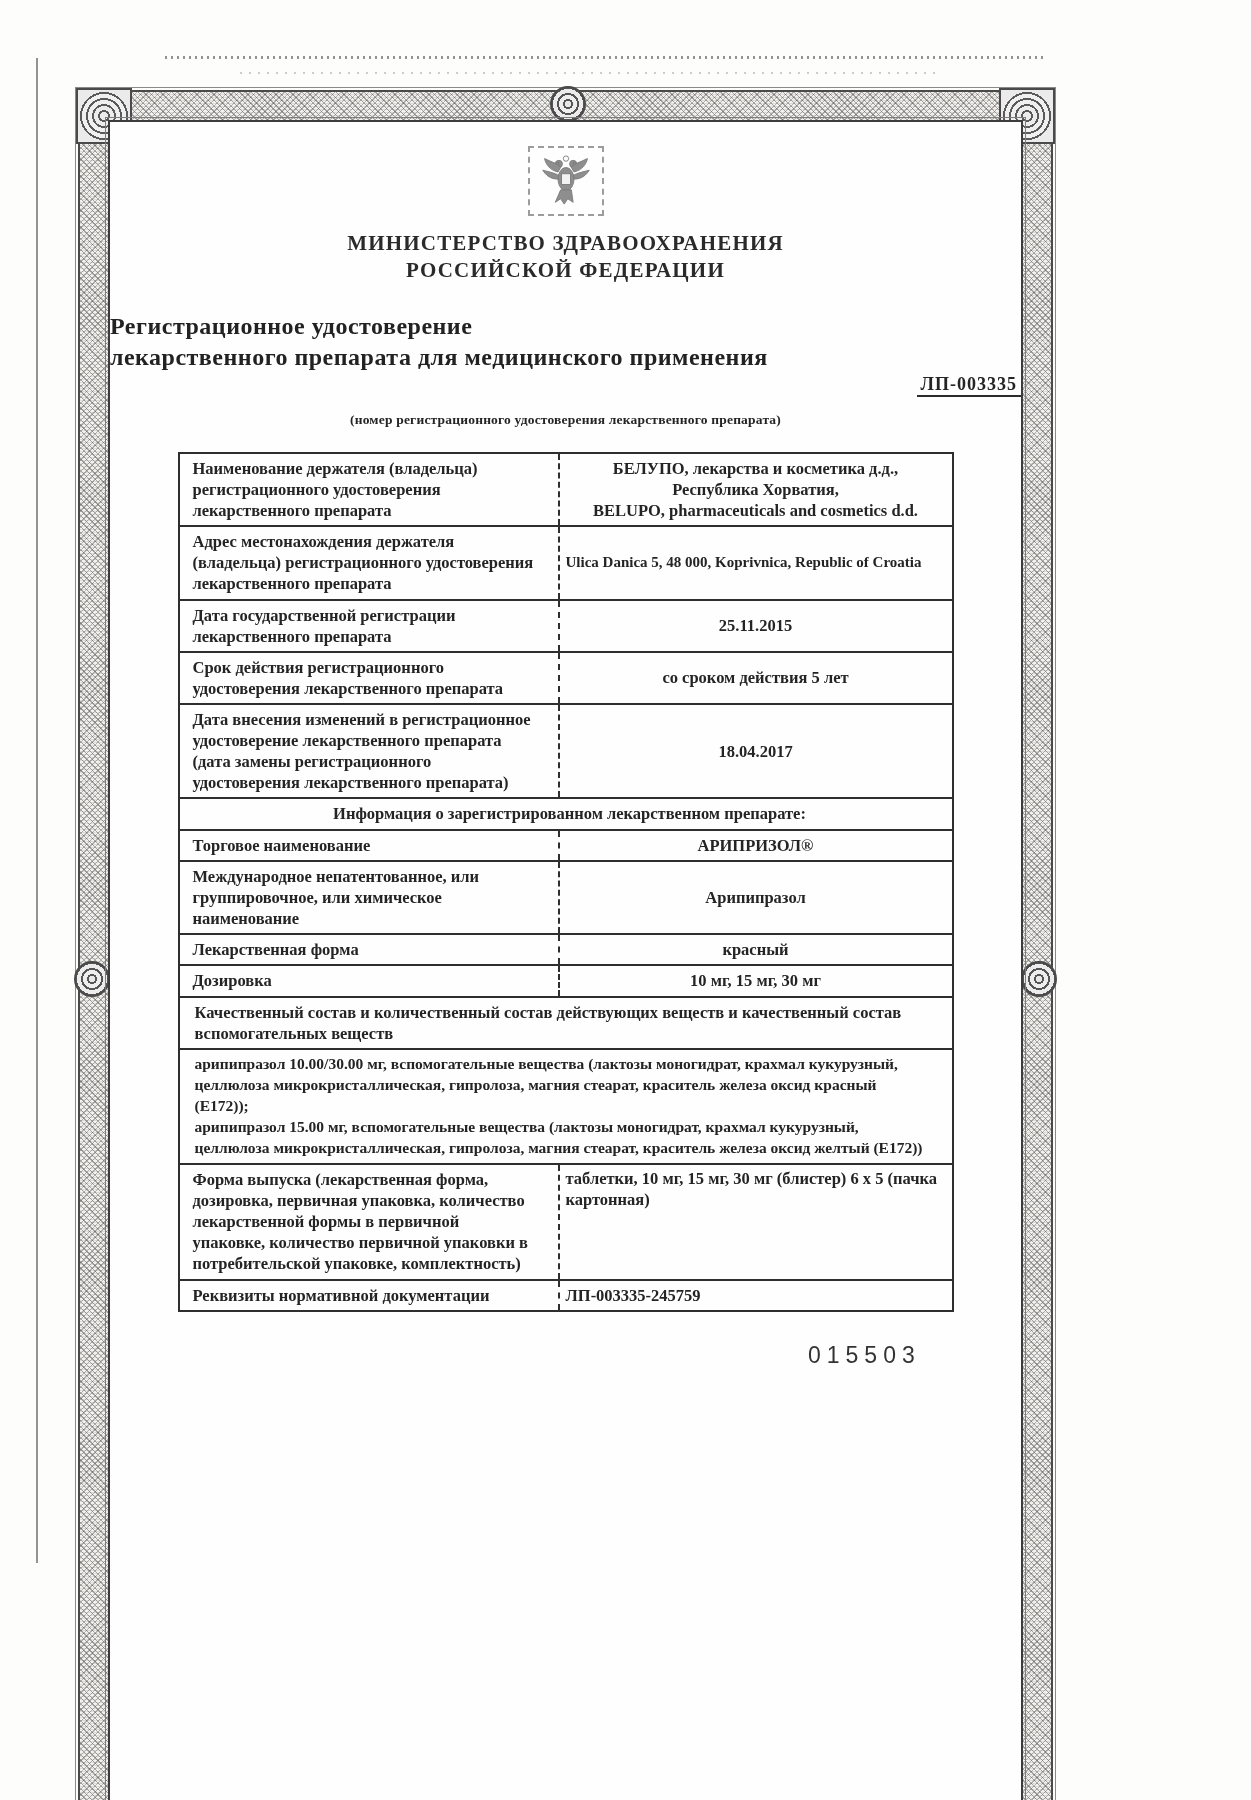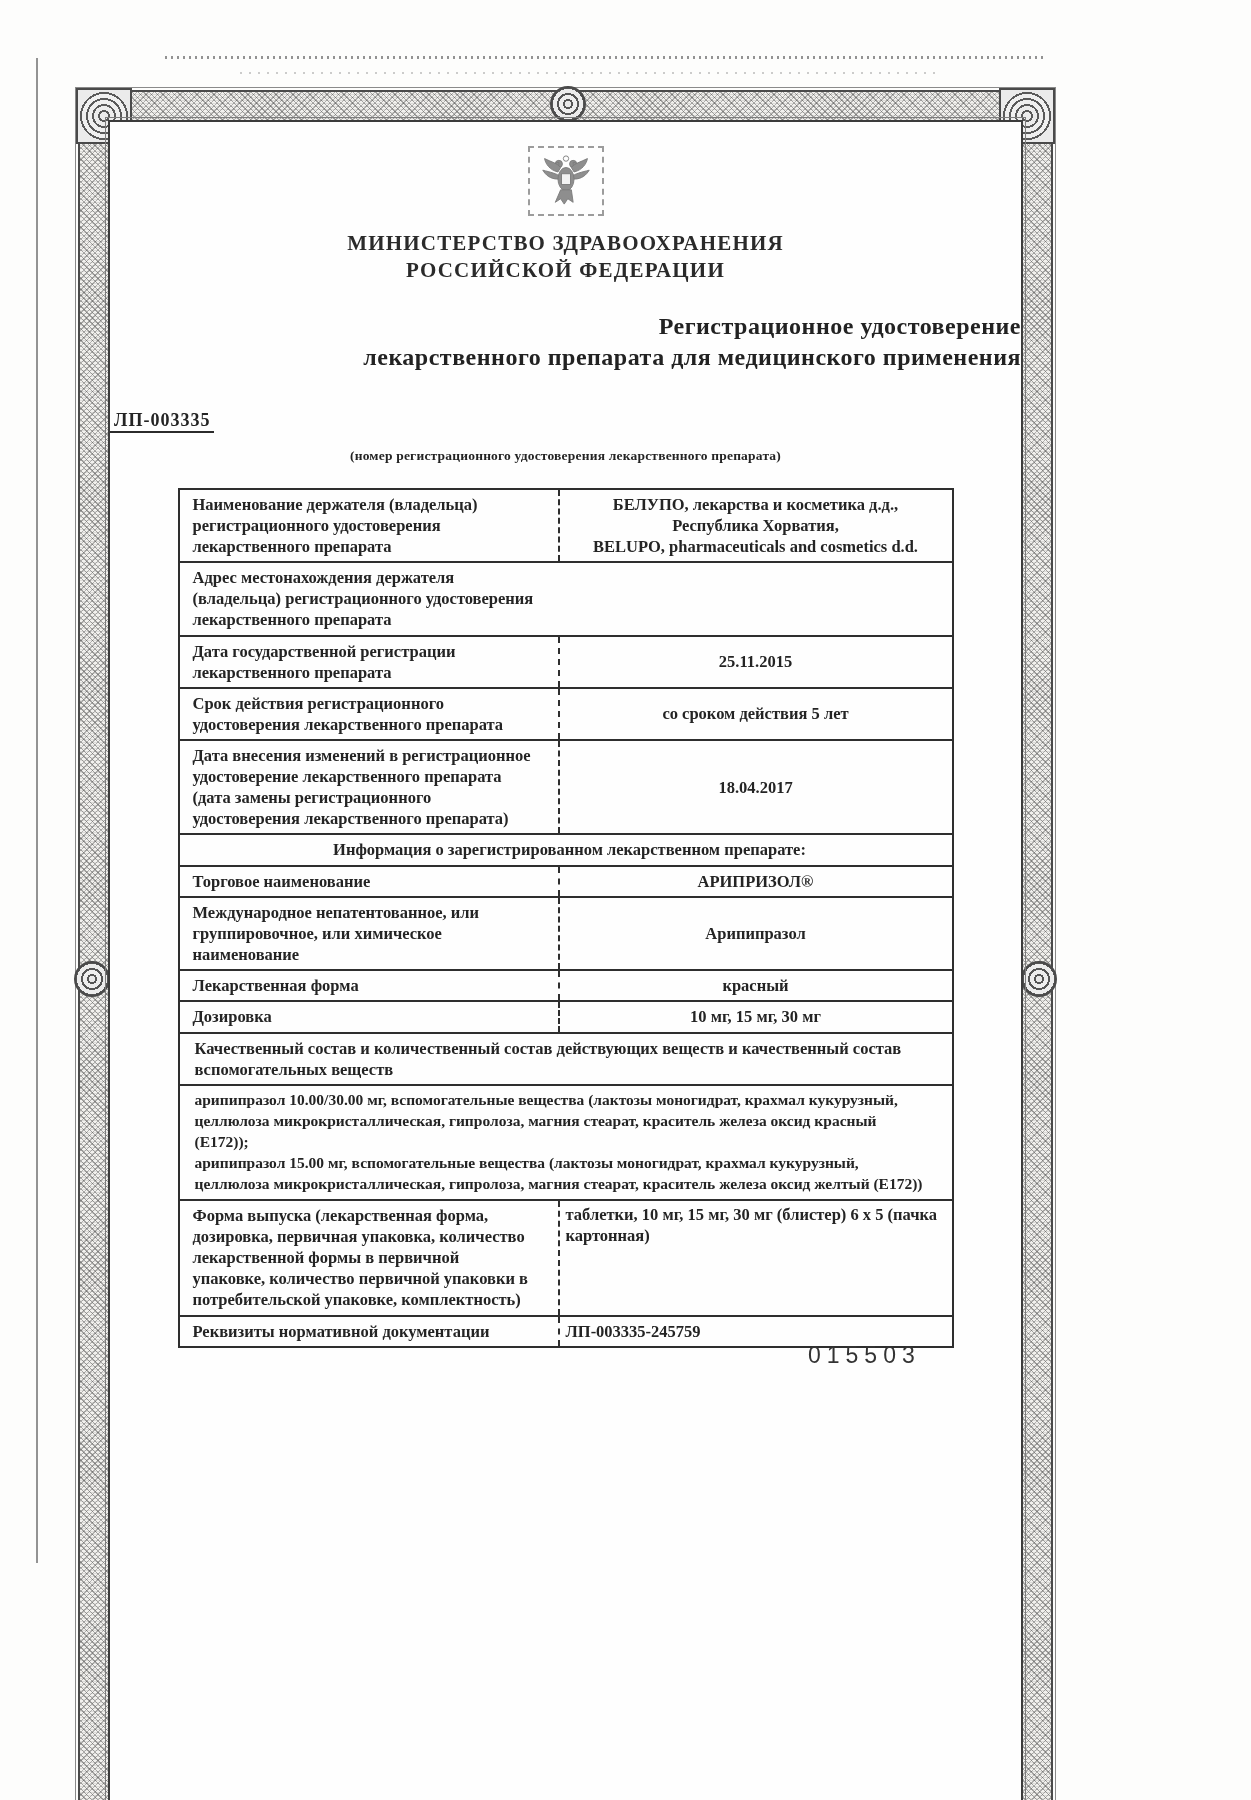--- a/index.html
+++ b/index.html
@@ -50,22 +50,22 @@
   .medallion {
     position:absolute; width:32px; height:32px; border-radius:50%; border:2px solid #4a4a4a;
     background:radial-gradient(circle,#e8e8e8 0 3px,#555 3px 5px,#eee 5px 9px,#555 9px 11px,#ececec 11px 15px,#555 15px 17px);
   }
   .m-l{left:-6px;top:50%;margin-top:-16px;} .m-r{right:-6px;top:50%;margin-top:-16px;}
   .m-t{top:-6px;left:50%;margin-left:-16px;} .m-b{bottom:-6px;left:50%;margin-left:-16px;}
 
   
   .emblem { width:62px; margin:24px auto 0; border:2px dashed #9c9c9c; padding:3px 5px 1px; text-align:center; }
   .ministry { text-align:center; font-weight:700; font-size:21px; letter-spacing:1.2px; line-height:1.3; margin-top:14px; color:#2a2a2a; }
-  .doc-title { text-align:right; font-weight:700; font-size:24px; letter-spacing:.5px; line-height:1.32; margin-top:26px; color:#222; }
-  .reg-num { text-align:left; font-weight:700; font-size:18px; margin-top:36px; letter-spacing:1px; }
+  .doc-title { text-align:left; font-weight:700; font-size:24px; letter-spacing:.5px; line-height:1.32; margin-top:26px; color:#222; }
+  .reg-num { text-align:right; font-weight:700; font-size:18px; letter-spacing:1px; }
   .reg-num span { border-bottom:2px solid #2b2b2b; padding:0 4px 1px; }
   .caption { text-align:center; font-size:13.5px; font-weight:600; margin-top:17px; letter-spacing:.2px; }
 
   
   .tbl { width:772px; margin:24px auto 0; border:2px solid #2e2e2e; }
   .trow { display:flex; border-top:2px solid #2e2e2e; min-height:28px;padding-left:8px; }
   .trow:first-child { border-top:none; }
   .lc { width:360px; padding:4px 5px 4px 5px; white-space:pre-line; font-weight:700; font-size:16.5px; line-height:1.28; }
   .rc { flex:1; border-left:2px dashed #2e2e2e; padding:3px 6px; display:flex;
         align-items:center; justify-content:center; text-align:center;
@@ -150,20 +150,21 @@
 лекарственного препарата</div>
           <div class="rc">БЕЛУПО, лекарства и косметика д.д.,
 Республика Хорватия,
 BELUPO, pharmaceuticals and cosmetics d.d.</div>
         </div>
 
         <div class="trow">
           <div class="lc">Адрес местонахождения держателя
 (владельца) регистрационного удостоверения
 лекарственного препарата</div>
+          <div class="rc v-left nowrap">Ulica Danica 5, 48 000, Koprivnica, Republic of Croatia</div>
         </div>
 
         <div class="trow">
           <div class="lc">Дата государственной регистрации
 лекарственного препарата</div>
           <div class="rc">25.11.2015</div>
         </div>
 
         <div class="trow">
           <div class="lc">Срок действия регистрационного

